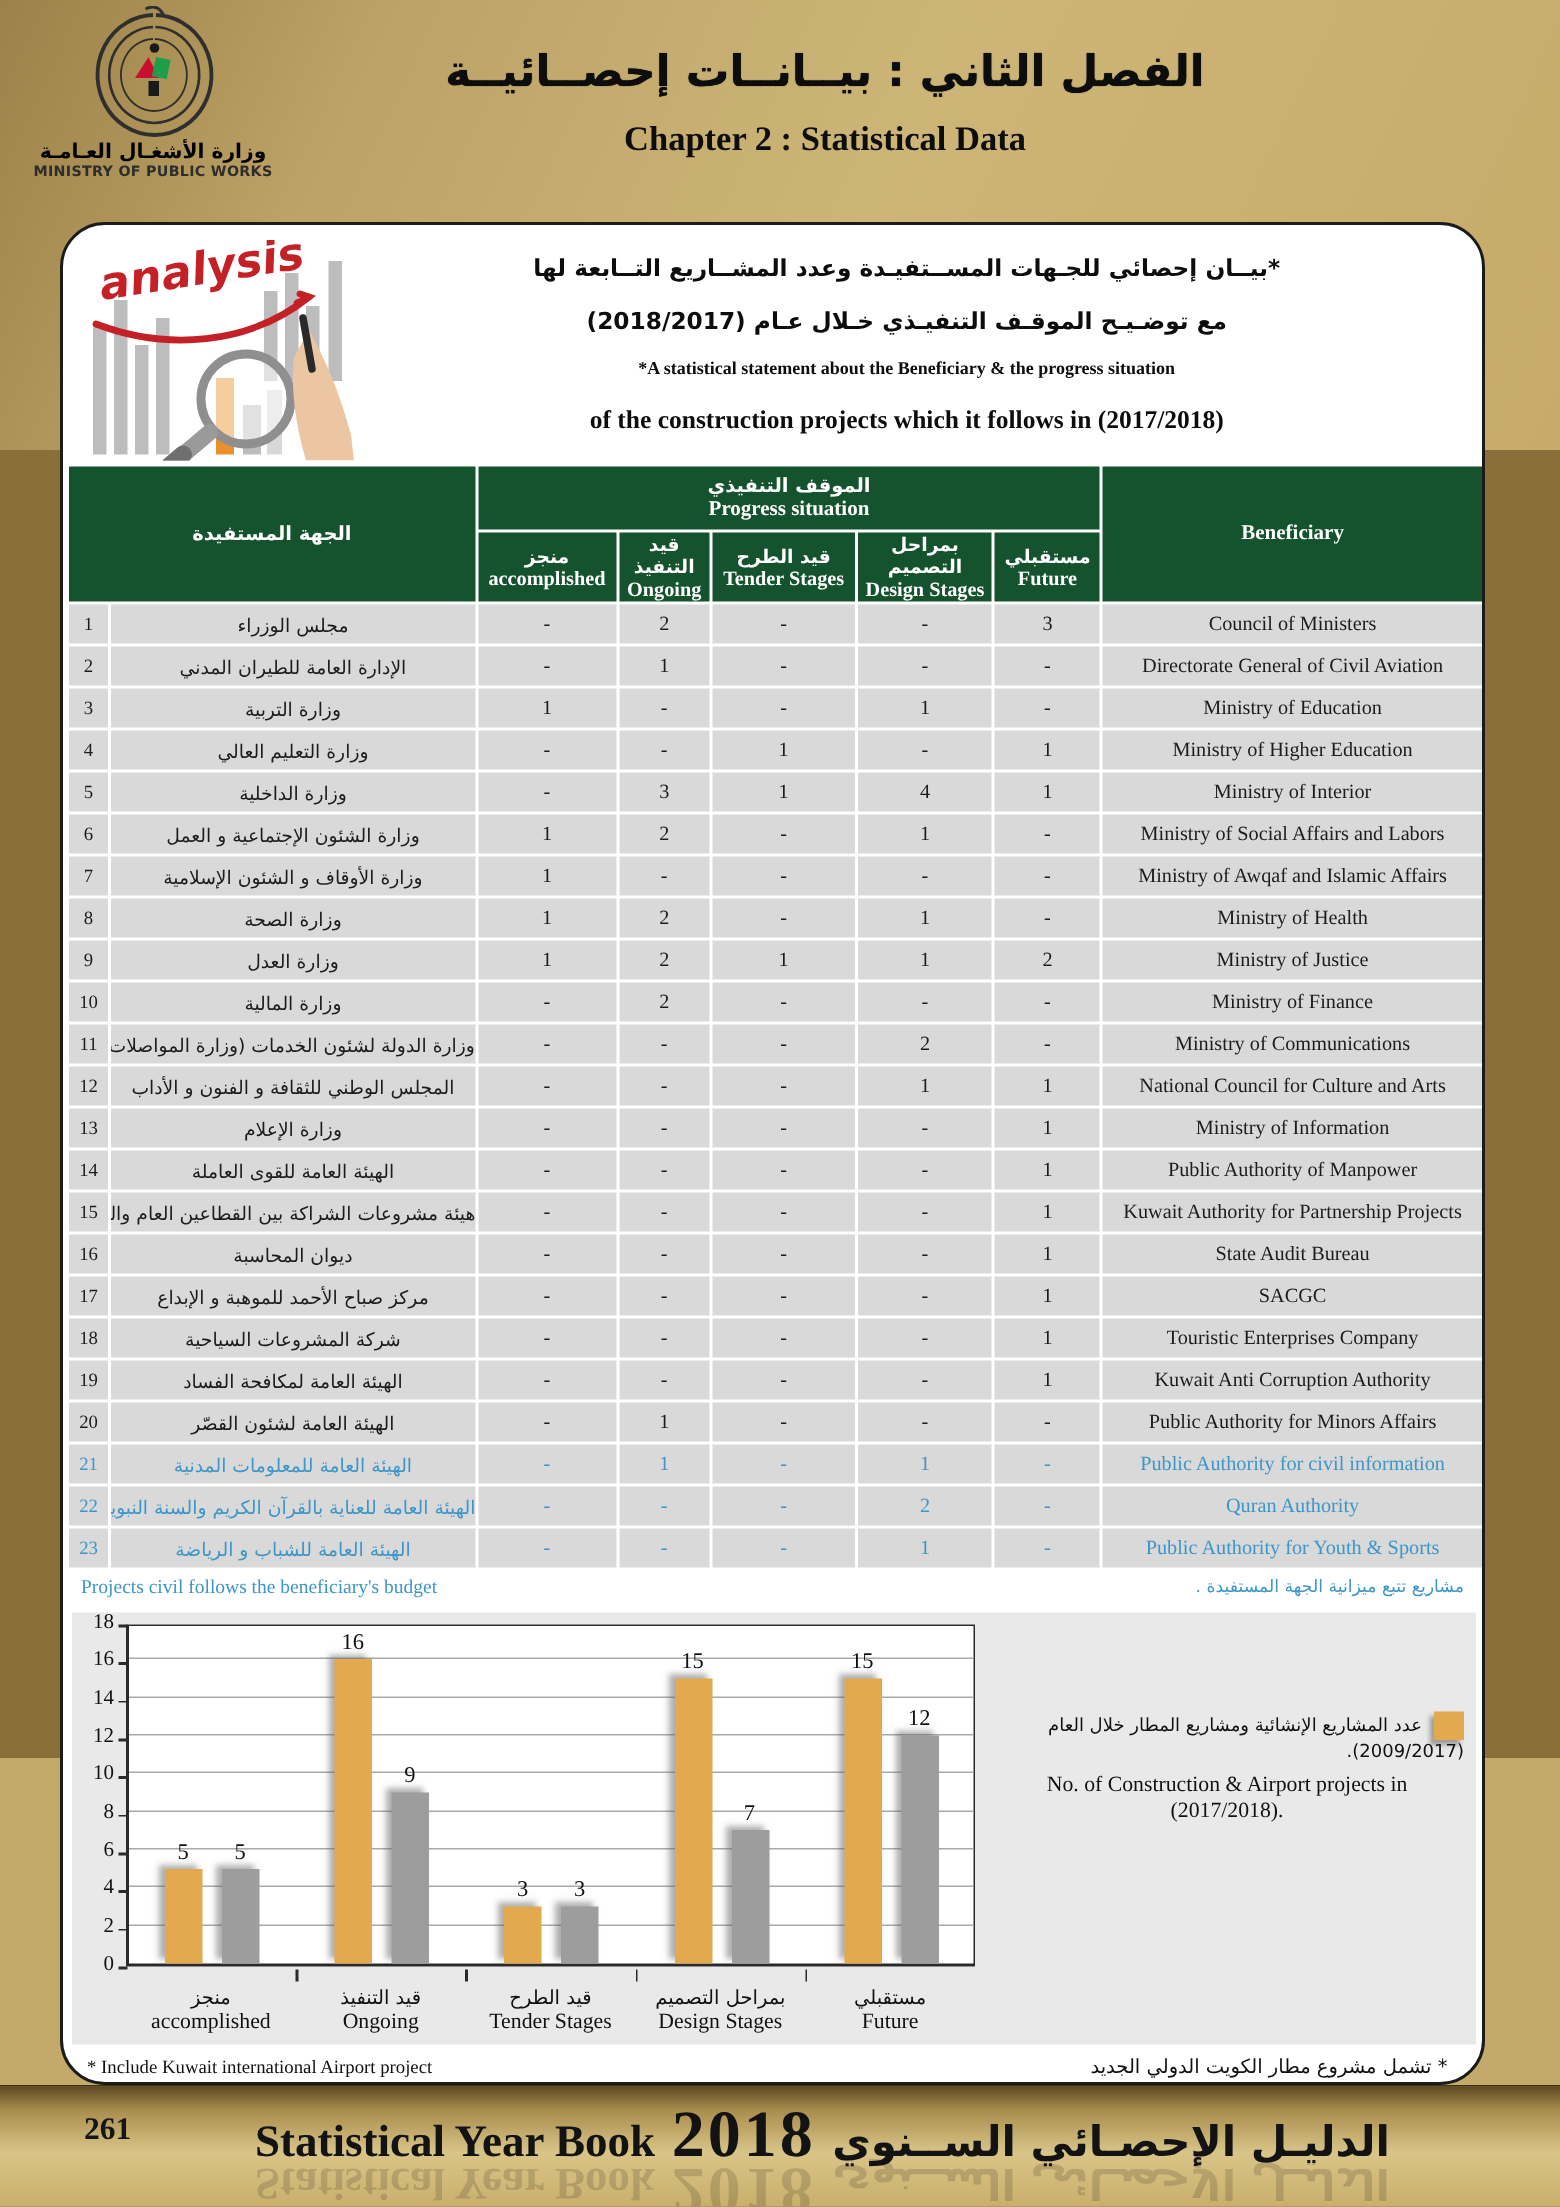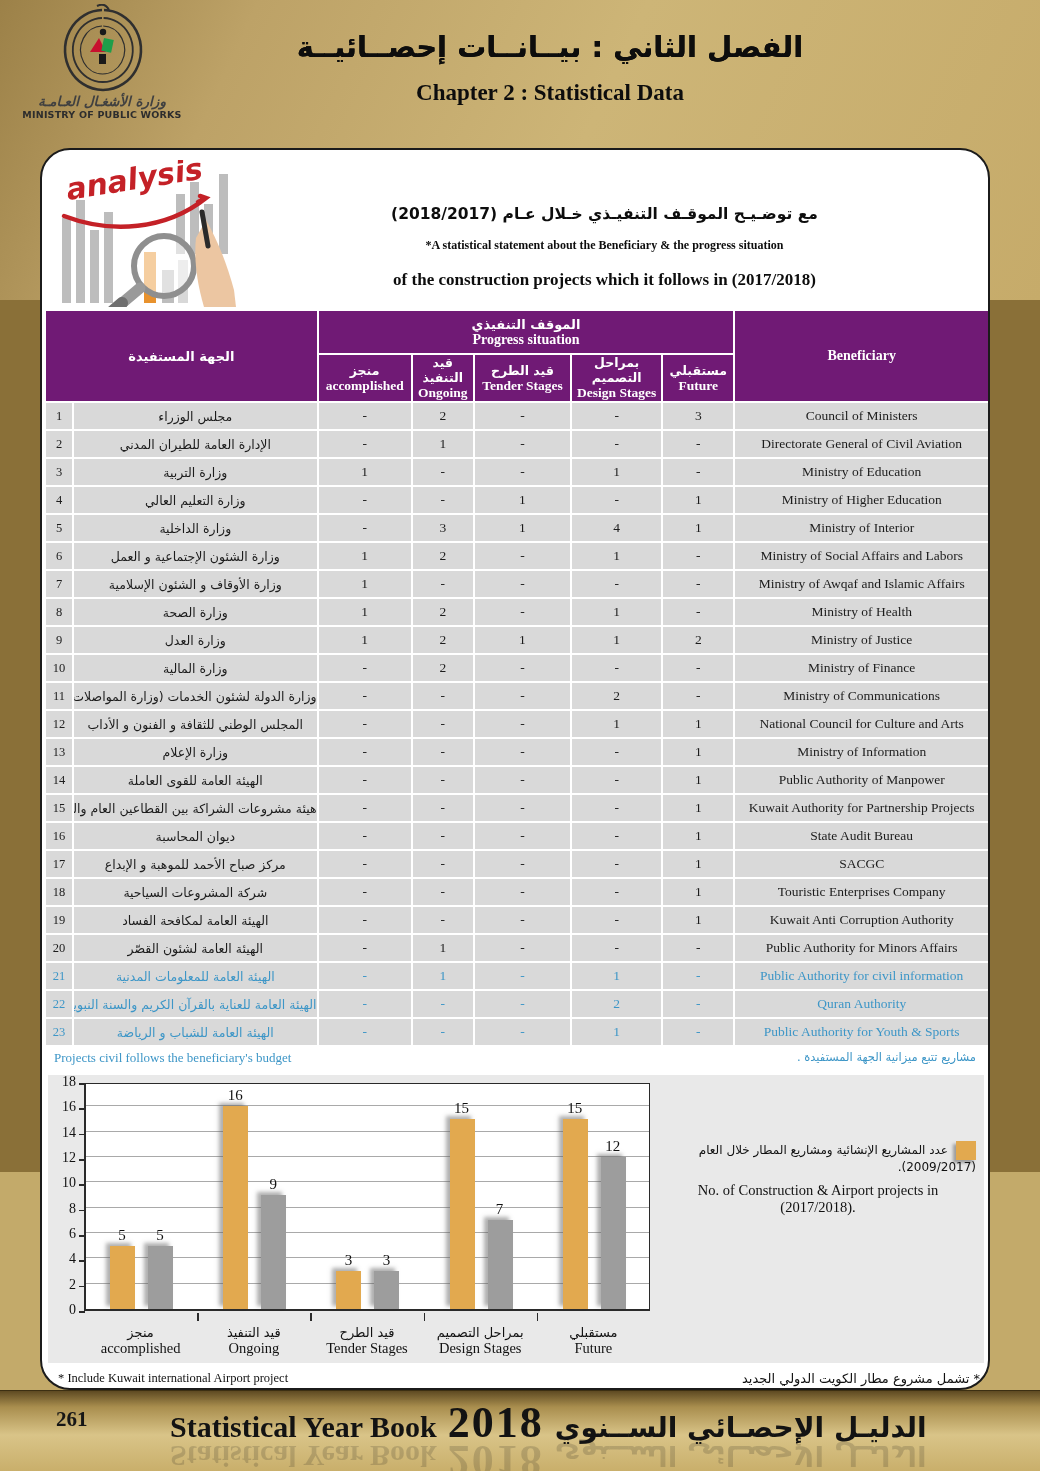--- a/index.html
+++ b/index.html
@@ -9,21 +9,21 @@
 
   
   .bg-top  { position:absolute; left:0; top:0; width:100%; height:300px;
              background:linear-gradient(115deg,#9c8148 0%, #bda267 22%, #cdb577 55%, #c6ab6a 100%); }
   .bg-mid  { position:absolute; left:0; top:300px; width:100%; height:872px; background:#8a7038; }
   .bg-low  { position:absolute; left:0; top:1172px; width:100%; height:218px; background:#c3aa6a; }
 
   
   .logo { position:absolute; left:22px; top:4px; width:160px; text-align:center; }
   .logo svg { display:block; margin:0 auto; }
-  .logo-ar { font-size:13.5px; font-weight:bold; color:#404040; margin-top:1px;font-style:italic; }
+  .logo-ar { font-size:13.5px; font-weight:bold; color:#000000; margin-top:1px; }
   .logo-en { font-size:9.5px; font-weight:bold; color:#2d2d2d; letter-spacing:.2px; }
   .titles { position:absolute; left:180px; right:120px; top:30px; text-align:center; }
   .title-ar { font-size:29px; font-weight:bold; color:#0d0d0d; direction:rtl;
               text-shadow:0 0 .6px #000; }
   .title-en { font-size:23px; font-weight:bold; color:#0d0d0d; margin-top:16px;
               font-family:"Liberation Serif", "DejaVu Serif", serif; }
 
   
   .card { position:absolute; left:40px; top:148px; width:950px; height:1242px;
           background:#ffffff; border:2.5px solid #1b1b1b; border-radius:30px; overflow:hidden; }
@@ -32,21 +32,21 @@
   .analysis { position:absolute; left:14px; top:10px; width:180px; height:147px; background:#fff; }
   .intro-line { position:absolute; left:205px; right:26px; text-align:center; color:#0d0d0d; font-weight:bold; }
   .l1 { top:20px;  font-size:15.5px; direction:rtl; }
   .l2 { top:55px;  font-size:15.5px; direction:rtl; }
   .l3 { top:88px;  font-size:12px; font-family:"Liberation Serif", "DejaVu Serif", serif; }
   .l4 { top:120px; font-size:17px; font-family:"Liberation Serif", "DejaVu Serif", serif; }
 
   
   table.main { position:absolute; left:2px; top:159px; width:946px; table-layout:fixed;
                border-collapse:separate; border-spacing:2px; background:#fff; }
-  table.main th { background:#701a75; color:#fff; text-align:center; vertical-align:middle; font-weight:bold; }
+  table.main th { background:#14532d; color:#fff; text-align:center; vertical-align:middle; font-weight:bold; }
   th .h-ar { font-size:13px; direction:rtl; }
   th .h-en { font-size:14px; font-family:"Liberation Serif", "DejaVu Serif", serif; }
   tr.hrow1 th { height:42px; }
   tr.hrow2 th { height:44px; }
   tr.hrow2 th .h-ar { font-size:12.5px; }
   tr.hrow2 th .h-en { font-size:13.5px; }
   table.main td { background:#d9d9d9; height:26px; text-align:center; vertical-align:middle;
                   color:#1c1c1c; overflow:hidden; white-space:nowrap; }
   td.c-num { background:#ececec; font-size:12.5px; font-family:"Liberation Serif", "DejaVu Serif", serif; }
   td.c-ar  { font-size:12.5px; direction:rtl; }
@@ -74,21 +74,21 @@
   .cat .ar { font-size:13px; direction:rtl; }
   .cat .en { font-size:14.5px; font-family:"Liberation Serif", "DejaVu Serif", serif; }
   .legend { position:absolute; left:612px; top:66px; width:316px; }
   .lg-entry { margin-bottom:26px; }
   .lg-line1 { direction:rtl; text-align:right; font-size:12px; color:#111; }
   .lg-swatch { display:inline-block; width:20px; height:19px; vertical-align:middle;
                margin-left:8px; box-shadow:-3px 3px 3px rgba(95,95,95,.55); }
   .lg-line2 { text-align:center; font-size:14.5px; color:#111; margin-top:8px;
               font-family:"Liberation Serif", "DejaVu Serif", serif; }
 
-  .footnotes { position:absolute; left:16px; right:8px; top:1221px; height:18px; color:#111; }
+  .footnotes { position:absolute; left:16px; right:23px; top:1221px; height:18px; color:#111; }
   .footnotes .en { float:left; font-size:12.5px; font-family:"Liberation Serif", "DejaVu Serif", serif; }
   .footnotes .ar { float:right; font-size:13px; direction:rtl; }
 
   
   .footer-band { position:absolute; left:0; top:1390px; width:100%; height:81px;
                  background:linear-gradient(180deg,#5e4a22 0%, #a98e4e 20%, #d9c488 55%, #c9af6b 100%);
                  border-top:1px solid #3c2f12; }
   .pagenum { position:absolute; left:56px; top:16px; font-size:21px; font-weight:bold; color:#161616;
              font-family:"Liberation Serif", "DejaVu Serif", serif; }
   .footer-title { position:absolute; left:170px; top:6px; width:700px; text-align:center; white-space:nowrap; }
@@ -148,20 +148,21 @@
         <circle cx="108" cy="106" r="30" fill="rgba(255,255,255,0.55)" stroke="#8f8f8f" stroke-width="6"></circle>
         <line x1="84" y1="128" x2="58" y2="150" stroke="#9a9a9a" stroke-width="11" stroke-linecap="round"></line>
         <line x1="66" y1="143" x2="52" y2="155" stroke="#6f6f6f" stroke-width="12" stroke-linecap="round"></line>
         <path d="M150 60 C160 78 170 100 178 130 L180 147 L148 147 C140 120 138 96 140 78 Z" fill="#ecc6a2"></path>
         <line x1="146" y1="52" x2="152" y2="86" stroke="#2a2a2a" stroke-width="5" stroke-linecap="round"></line>
         <path d="M8 56 C 55 74 110 70 150 38 l -6 -2 m 6 2 l -8 4" stroke="#c42127" stroke-width="4.5" fill="none" stroke-linecap="round"></path>
         <text x="12" y="40" font-size="30" font-style="italic" font-weight="bold" fill="#c42127" transform="rotate(-9 12 40)" font-family="DejaVu Sans, sans-serif">analysis</text>
       </svg>
     </div>
 
+    <div class="intro-line l1">*بيــان إحصائي للجـهات المســتفيـدة وعدد المشــاريع التــابعة لها</div>
     <div class="intro-line l2">مع توضـيـح الموقـف التنفيـذي خـلال عـام (2018/2017)</div>
     <div class="intro-line l3">*A statistical statement about the Beneficiary &amp; the progress situation</div>
     <div class="intro-line l4">of the construction projects which it follows in (2017/2018)</div>
 
     <table class="main">
       <colgroup>
         <col style="width:26px">
           <col style="width:242px">
           <col style="width:92px">
           <col style="width:60px">

